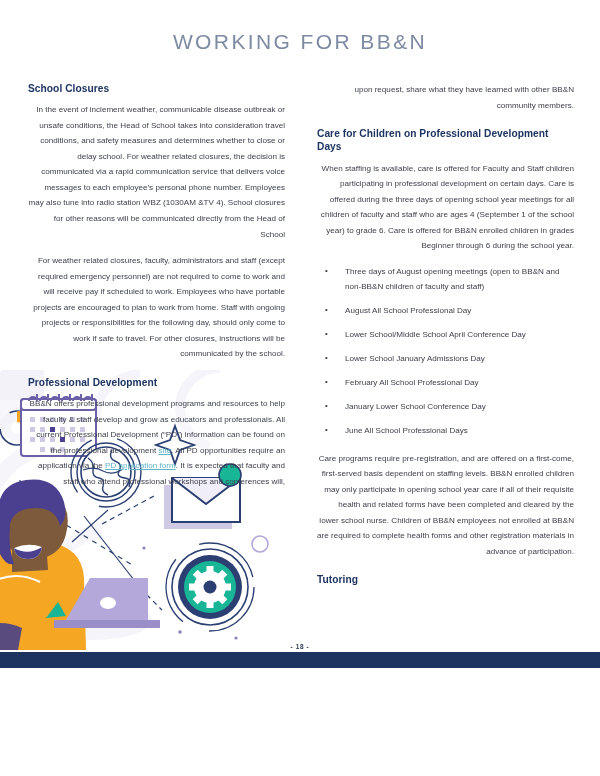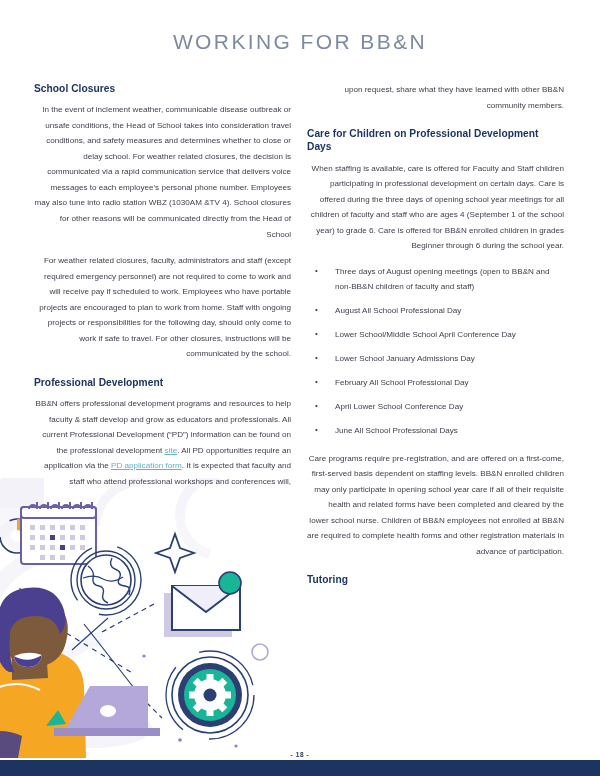--- a/index.html
+++ b/index.html
@@ -12,21 +12,21 @@
 
   body {
     font-family: "Liberation Sans", sans-serif;
     position: relative;
     overflow: hidden;
   }
 
   .page {
     position: relative;
     width: 600px;
-    height: 776px;
+    height: 668px;
     background: #ffffff;
     overflow: hidden;
   }
 
   
   .page-title {
     position: absolute;
     top: 30px;
     left: 0;
     width: 600px;
@@ -35,24 +35,24 @@
     font-weight: 300;
     letter-spacing: 2.4px;
     color: #7d8aa2;
     font-family: "Liberation Sans", sans-serif;
   }
 
   
   .columns {
     position: absolute;
     top: 82px;
-    left: 34px;
+    left: 28px;
     width: 546px;
     display: flex;
-    gap: 16px;
+    gap: 32px;
   }
   .col {
     width: 257px;
   }
   .col-left  { position: relative; z-index: 3; }
   .col-right { position: relative; z-index: 3; }
 
   h2.section-heading {
     font-size: 10.2px;
     font-weight: bold;
@@ -164,21 +164,21 @@
 
       <p class="body-text">When staffing is available, care is offered for Faculty and Staff children participating in professional development on certain days. Care is offered during the three days of opening school year meetings for all children of faculty and staff who are ages 4 (September 1 of the school year) to grade 6. Care is offered for BB&amp;N enrolled children in grades Beginner through 6 during the school year.</p>
 
 
       <ul class="bullet-list">
         <li>Three days of August opening meetings (open to BB&amp;N and non-BB&amp;N children of faculty and staff)</li>
         <li>August All School Professional Day</li>
         <li>Lower School/Middle School April Conference Day</li>
         <li>Lower School January Admissions Day</li>
         <li>February All School Professional Day</li>
-        <li>April Lower School Conference Day</li>
+        <li>January Lower School Conference Day</li>
         <li>June All School Professional Days</li>
       </ul>
 
       <p class="body-text">Care programs require pre-registration, and are offered on a first-come, first-served basis dependent on staffing levels. BB&amp;N enrolled children may only participate in opening school year care if all of their requisite health and related forms have been completed and cleared by the lower school nurse. Children of BB&amp;N employees not enrolled at BB&amp;N are required to complete health forms and other registration materials in advance of participation.</p>
 
       <h2 class="section-heading spaced">Tutoring</h2>
 
     </div>
   </div>
 

